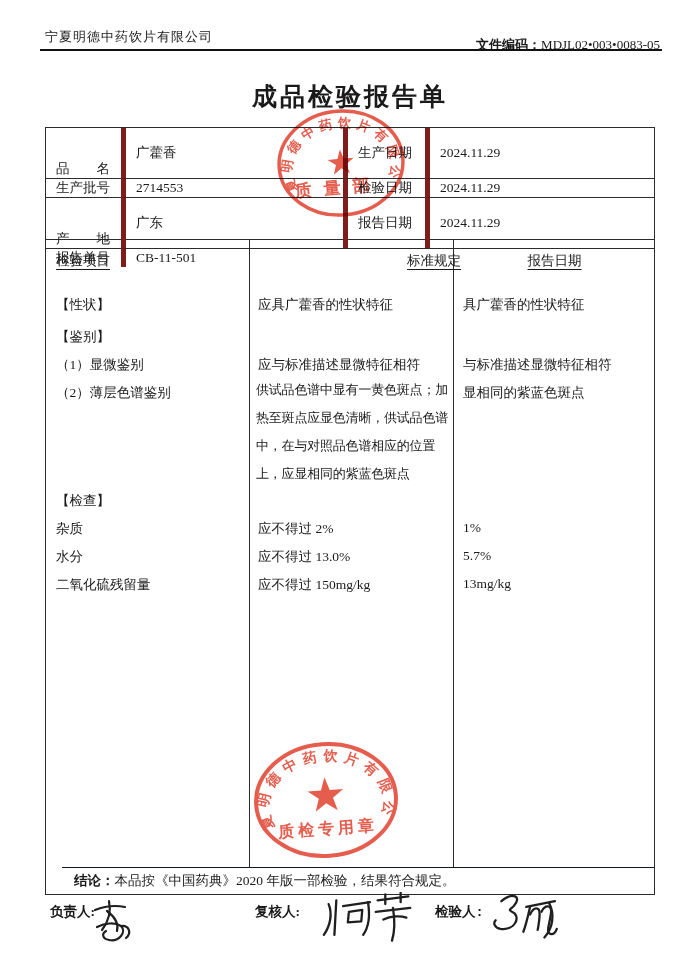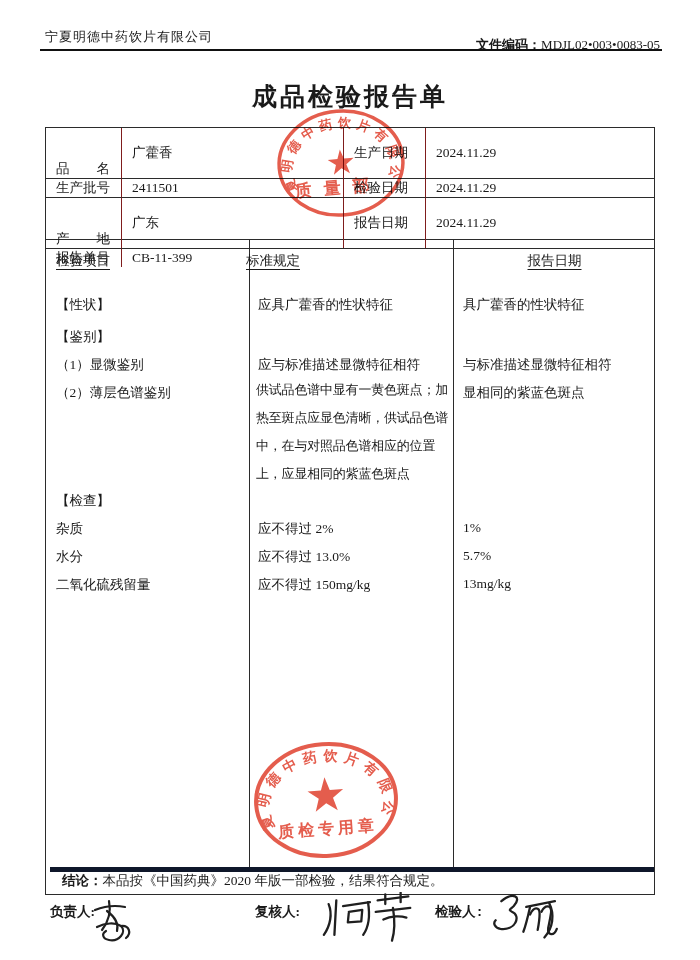--- a/index.html
+++ b/index.html
@@ -17,41 +17,41 @@
   
   .report-title { position:absolute; top:80px; left:0; width:700px; text-align:center;
                   font-size:25px; font-weight:bold; letter-spacing:3px; }
 
   
   .info-table { position:absolute; left:45px; top:127px; width:610px; height:113px;
                 border:1px solid #2b2b2b; display:grid;
                 grid-template-columns:75px 222px 82px 229px;
                 grid-template-rows:1fr 1fr 1fr 1fr; font-size:13.5px; }
   .it-cell { display:flex; align-items:center; padding:0 10px; white-space:nowrap; overflow:visible; }
-  .it-cell.bl { border-left:1px solid #7f1d1d; }
+  .it-cell.bl { border-left:5px solid #7f1d1d; }
   .it-cell.bt { border-top:1px solid #2b2b2b; }
   .it-cell.span3 { grid-column:2 / 5; }
   .spread { display:inline-block; width:54px; text-align:justify; text-align-last:justify;margin-top:32px; }
 
   
   .main-table { position:absolute; left:45px; top:240px; width:610px; height:655px;
                 border:1px solid #2b2b2b; border-top:none; }
   .main-cols { position:absolute; left:0; top:0; right:0; height:628px; }
   .vline { position:absolute; top:0; bottom:0; width:1px; background:#2b2b2b; }
   .vline.v1 { left:203px; } .vline.v2 { left:407px; }
   .th { position:absolute; top:12px; font-size:13.5px; text-decoration:underline; text-underline-offset:4px; }
   .th.c1 { left:10px; }
-  .th.c2 { left:200px; width:204px; text-align:left;font-family:Liberation Serif, serif; }
+  .th.c2 { left:211px; width:204px; text-align:right;font-family:Liberation Serif, serif; }
   .th.c3 { left:407px; width:203px; text-align:center; }
   .ln { position:absolute; font-size:13.5px; white-space:nowrap;text-align:right; }
   .ml { position:absolute; font-size:13px; line-height:28px; letter-spacing:-0.2px; }
   .col1 { left:10px; } .col2 { left:212px; } .col3 { left:417px; }
 
-  .conclusion-row { position:absolute; left:4px; right:0; bottom:0; height:27px;
-                    border-top:5px solid #0f172a; display:flex; 
+  .conclusion-row { position:absolute; left:16px; right:0; bottom:0; height:27px;
+                    border-top:1px solid #0f172a; display:flex; align-items:center;
                     padding-left:12px; font-size:13.5px; white-space:nowrap; }
   .conclusion-label { font-weight:bold; }
 
   
   .sig-label { position:absolute; font-size:13.5px; font-weight:bold; }
   .sig-svg { position:absolute; }
 
   
   .stamp { position:absolute; mix-blend-mode:multiply; opacity:0.85; }
   .stamp text { font-family:"Liberation Serif","DejaVu Serif",serif; font-weight:bold; }
@@ -73,33 +73,33 @@
 
   <div class="info-table">
     <div class="it-cell">
         <span class="spread">品名</span>
       </div>
     <div class="it-cell bl">广藿香</div>
     <div class="it-cell bl">生产日期</div>
     <div class="it-cell bl">2024.11.29</div>
 
     <div class="it-cell bt">生产批号</div>
-    <div class="it-cell bl bt">2411501</div>
+    <div class="it-cell bl bt">2714553</div>
     <div class="it-cell bl bt">检验日期</div>
     <div class="it-cell bl bt">2024.11.29</div>
 
     <div class="it-cell bt">
         <span class="spread">产地</span>
       </div>
     <div class="it-cell bl bt">广东</div>
     <div class="it-cell bl bt">报告日期</div>
     <div class="it-cell bl bt">2024.11.29</div>
 
     <div class="it-cell bt">报告单号</div>
-    <div class="it-cell bl bt span3">CB-11-399</div>
+    <div class="it-cell bl bt span3">CB-11-501</div>
   </div>
 
   <div class="main-table">
     <div class="main-cols">
       <div class="vline v1"></div>
       <div class="vline v2"></div>
 
       <div class="th c1">检验项目</div>
       <div class="th c2">标准规定</div>
       <div class="th c3">报告日期</div>

